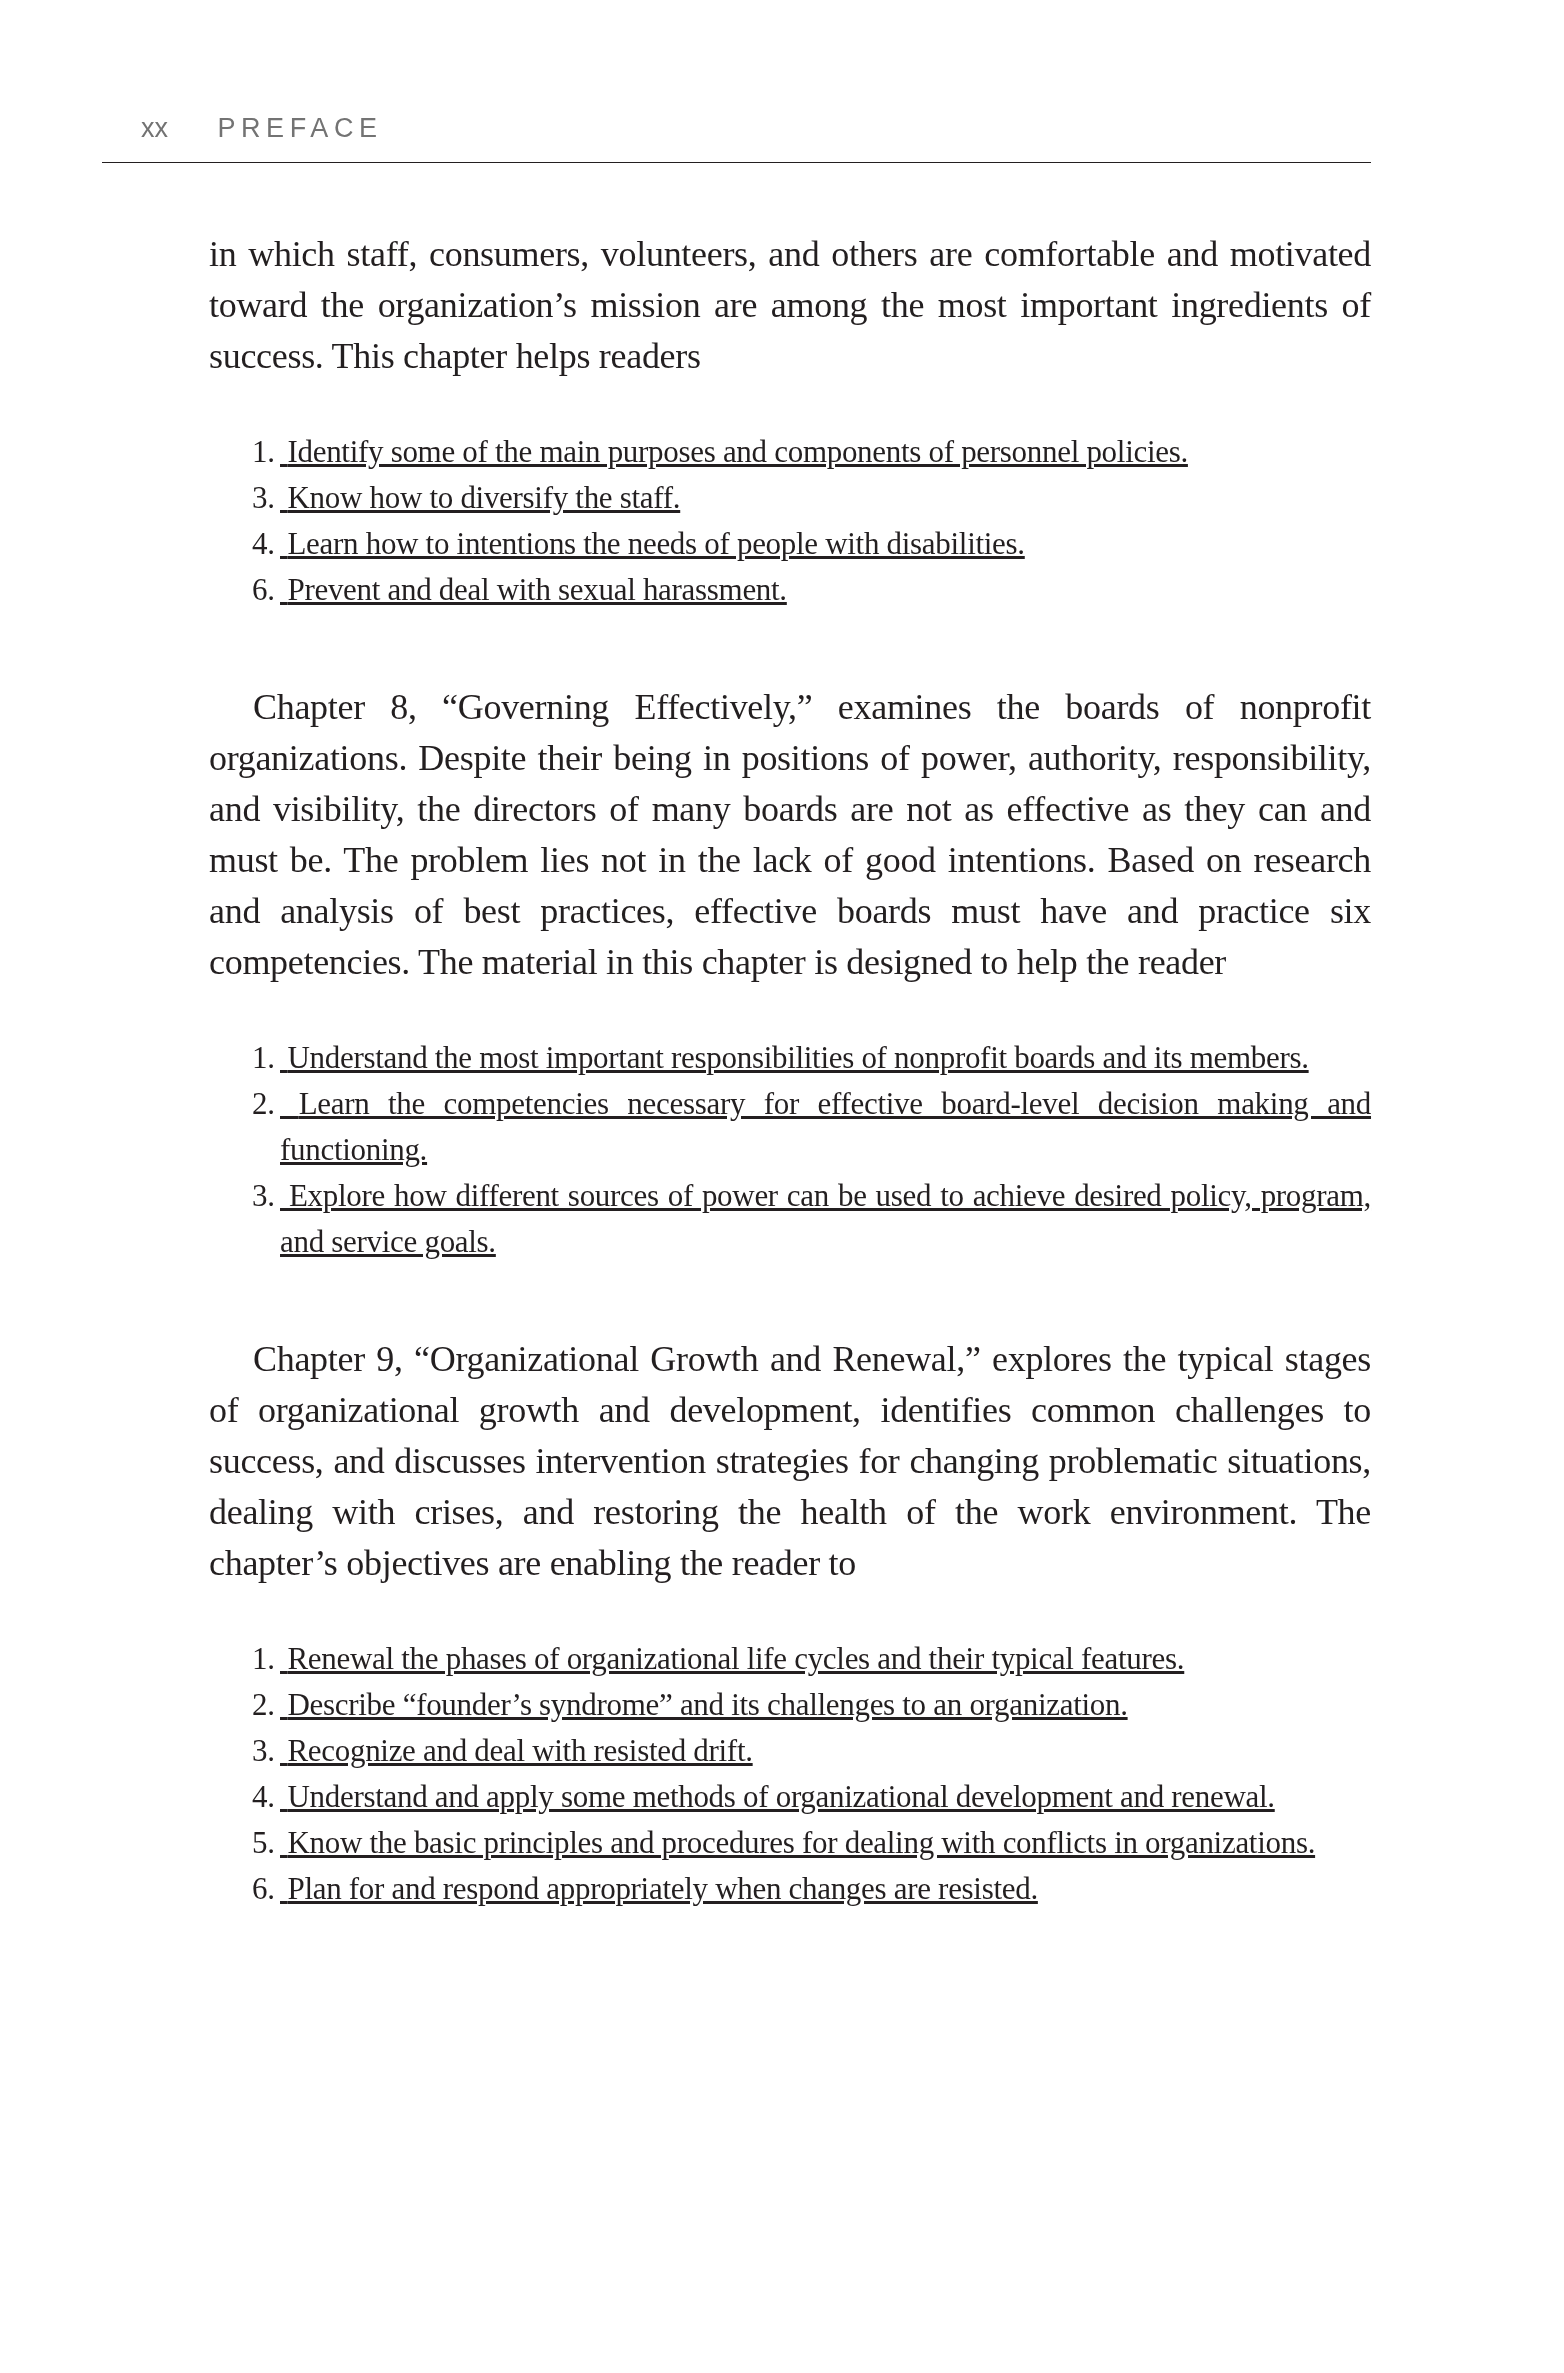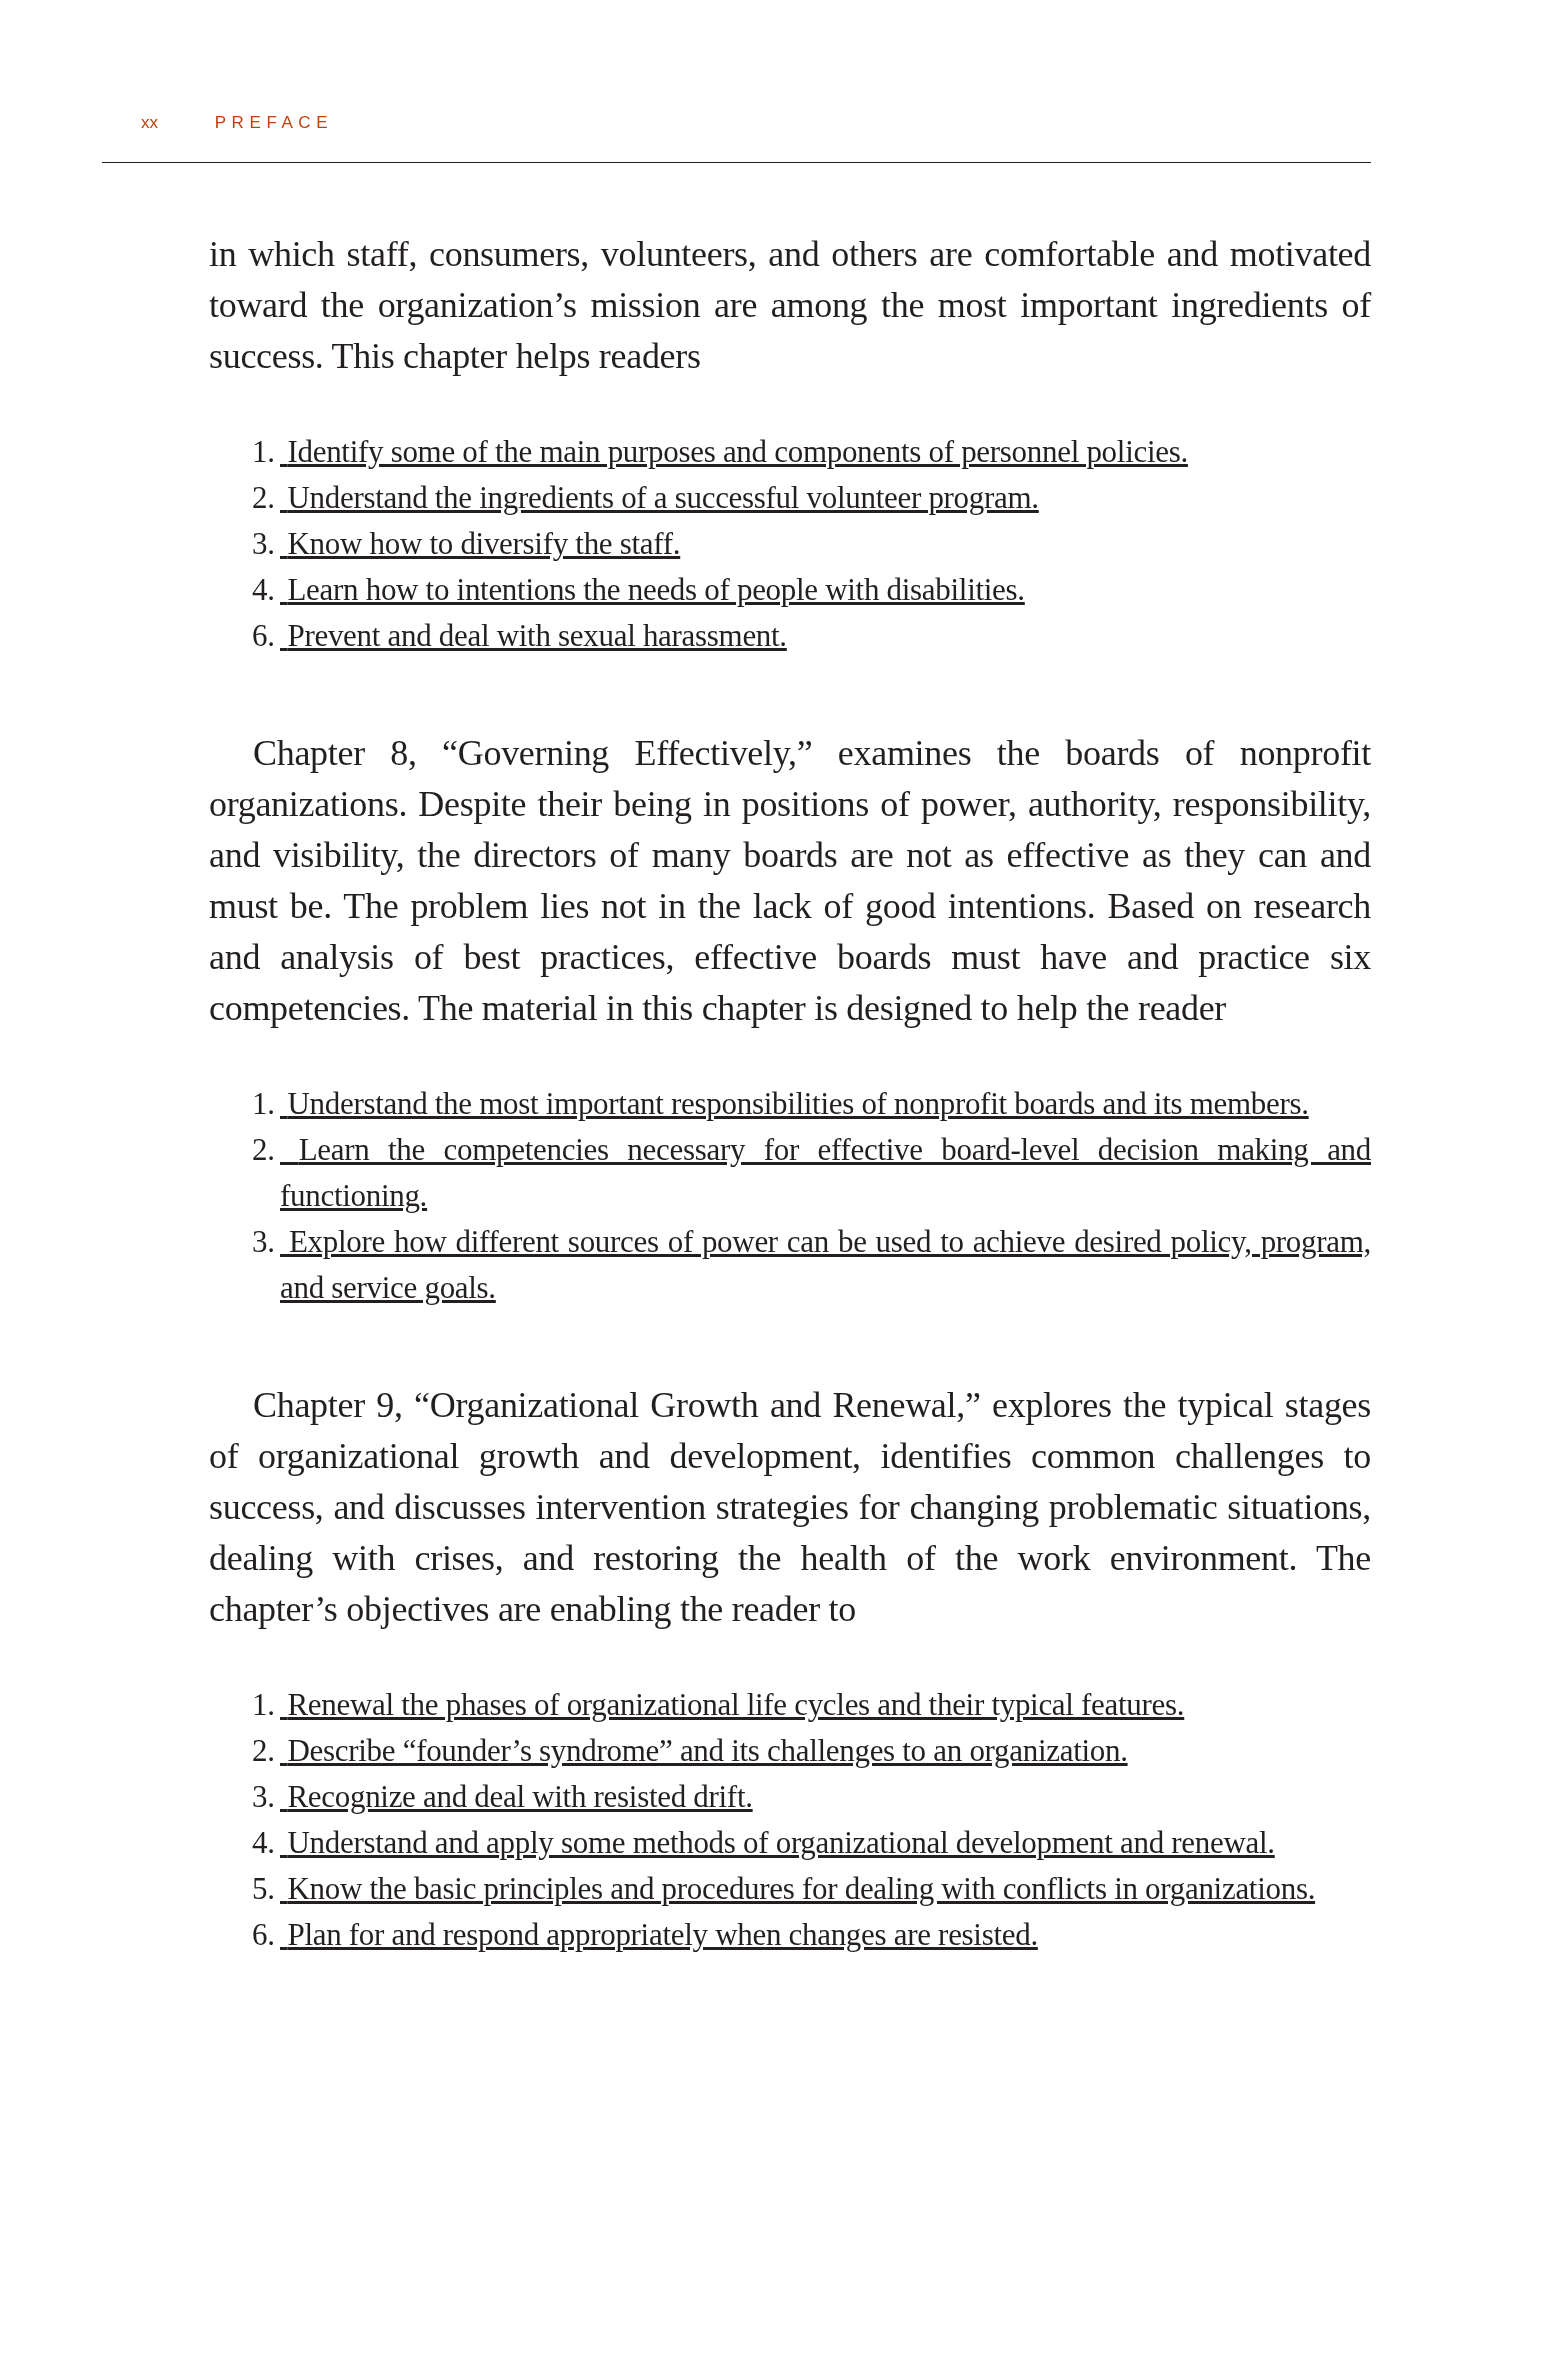--- a/index.html
+++ b/index.html
@@ -13,22 +13,22 @@
       position: relative;
       overflow: hidden;
       color: #231f20;
       font-family: "Liberation Serif", "DejaVu Serif", serif;
     }
     .running-head {
       position: absolute;
       left: 141px;
       top: 113px;
       font-family: "Liberation Sans", "DejaVu Sans", sans-serif;
-      font-size: 17px;
-      color: #c2410c;
+      font-size: 27px;
+      color: #737373;
       letter-spacing: 0.9px;
     }
     .running-head .folio {
       display: inline-block;
       width: 68px;
       letter-spacing: 0px;
     }
     .running-head .title {
       letter-spacing: 5.6px;
     }
@@ -90,21 +90,20 @@
 </div>
 <div class="rule"></div>
 
 <div class="content">
 
   <section>
     <p class="para">in which staff, consumers, volunteers, and others are comfortable and motivated toward the organization’s mission are among the most important ingredients of success. This chapter helps readers</p>
     <div class="gap-list-top"></div>
     <ol class="list">
       <li><span class="num">1.</span> <span>Identify some of the main purposes and components of personnel policies.</span></li>
-      <li><span class="num">2.</span> <span>Understand the ingredients of a successful volunteer program.</span></li>
       <li><span class="num">3.</span> <span>Know how to diversify the staff.</span></li>
       <li><span class="num">4.</span> <span>Learn how to intentions the needs of people with disabilities.</span></li>
       <li><span class="num">6.</span> <span>Prevent and deal with sexual harassment.</span></li>
     </ol>
     <div class="gap-list-bottom"></div>
   </section>
 
   <section>
     <p class="para indent">Chapter 8, “Governing Effectively,” examines the boards of nonprofit organizations. Despite their being in positions of power, authority, responsibility, and visibility, the directors of many boards are not as effective as they can and must be. The problem lies not in the lack of good intentions. Based on research and analysis of best practices, effective boards must have and practice six competencies. The material in this chapter is designed to help the reader</p>
     <div class="gap-list-top"></div>

